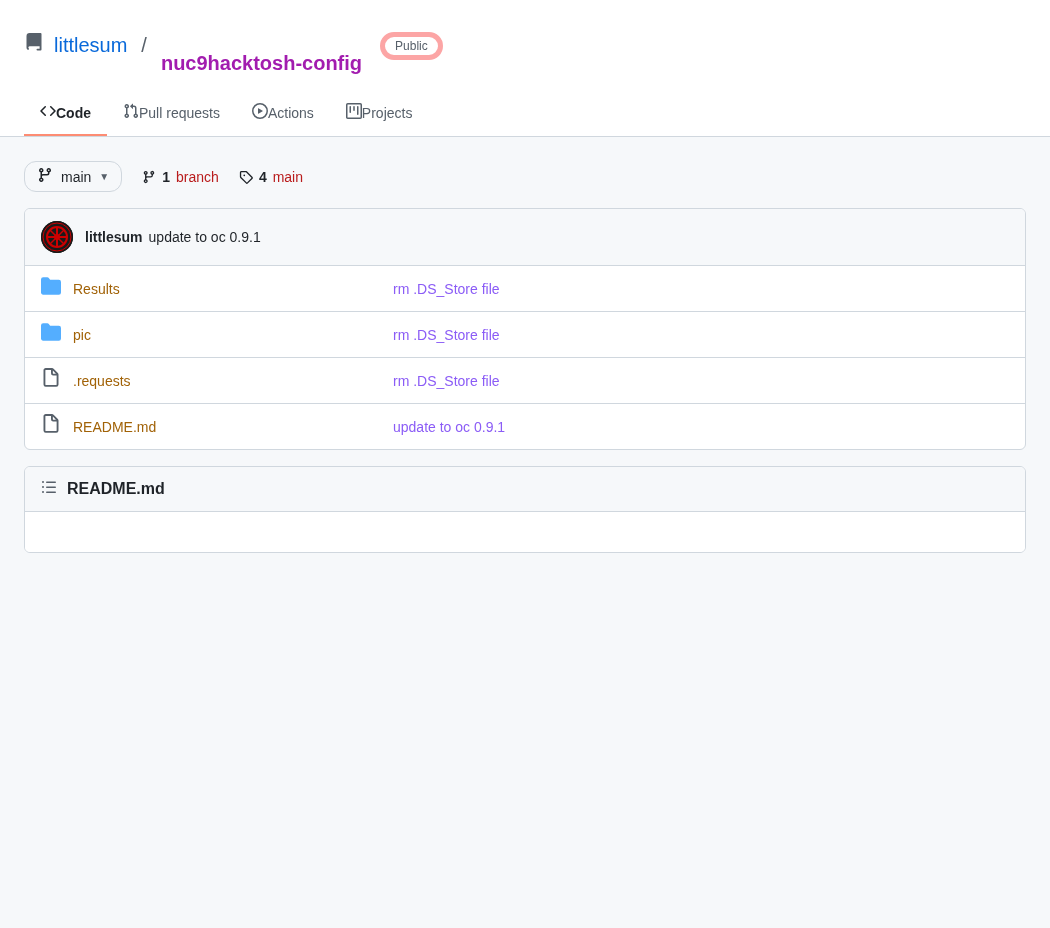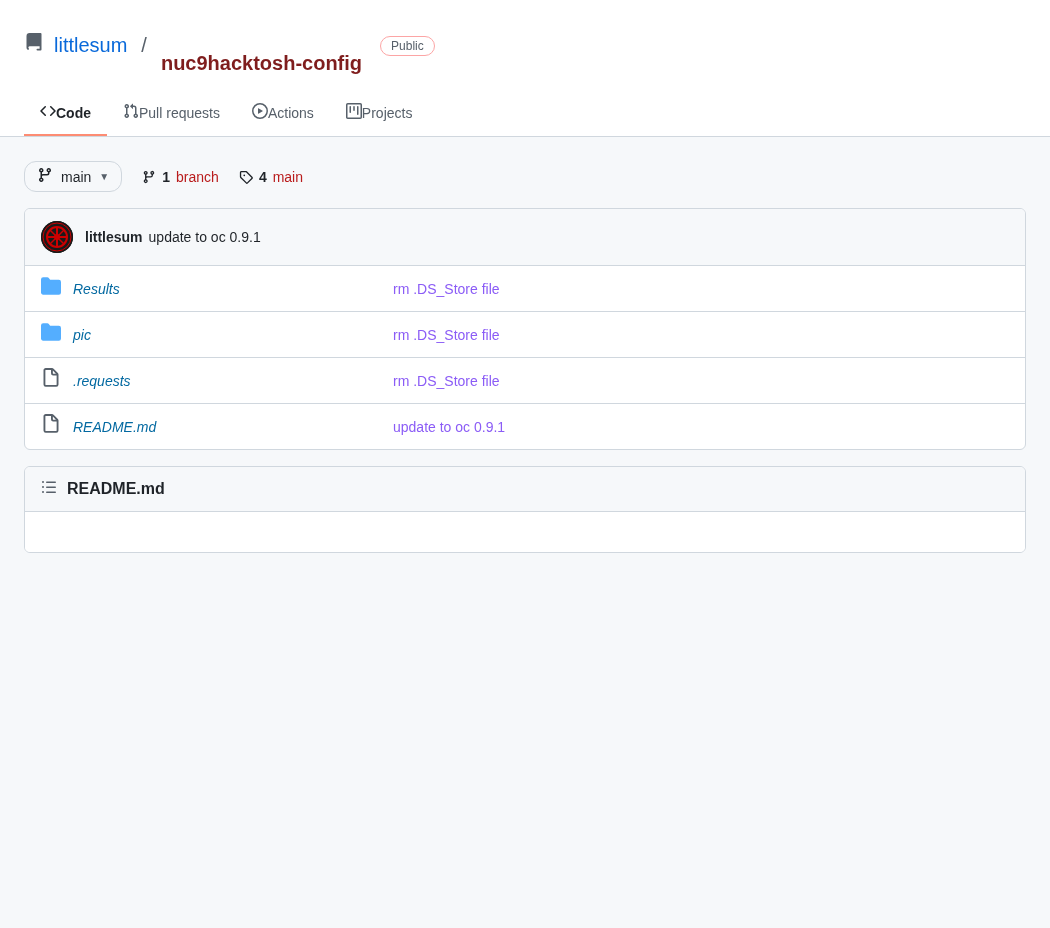--- a/index.html
+++ b/index.html
@@ -30,28 +30,28 @@
       font-weight: 400;
       text-decoration: none;
     }
     .repo-sep {
       color: #57606a;
       font-size: 20px;
       font-weight: 300;
       margin: 0 4px;
     }
     .repo-name {
-      color: #7f1d1d;
+      color: #a21caf;
       font-size: 20px;
       font-weight: 600;
       text-decoration: none;
       margin-top: 36px;
     }
     .public-badge {
-      border: 1px solid #fca5a5;
+      border: 5px solid #fca5a5;
       border-radius: 20px;
       padding: 2px 10px;
       font-size: 12px;
       color: #57606a;
       font-weight: 500;
       margin-left: 8px;
     }
     .nav-tabs {
       display: flex;
       gap: 0;
@@ -163,25 +163,24 @@
     }
     .file-icon {
       font-size: 18px;
       flex-shrink: 0;
       width: 20px;
       text-align: center;
     }
     .folder-icon { color: #54aeff; }
     .doc-icon { color: #57606a; }
     .file-name {
-      color: #0369a1;
+      color: #a16207;
       font-weight: 500;
       flex: 1;
       cursor: pointer;
-      font-style: italic;
     }
     .file-commit {
       color: #8b5cf6;
       flex: 2;
     }
     .readme-section {
       background: #ffffff;
       border: 1px solid #d0d7de;
       border-radius: 6px;
       overflow: hidden;

